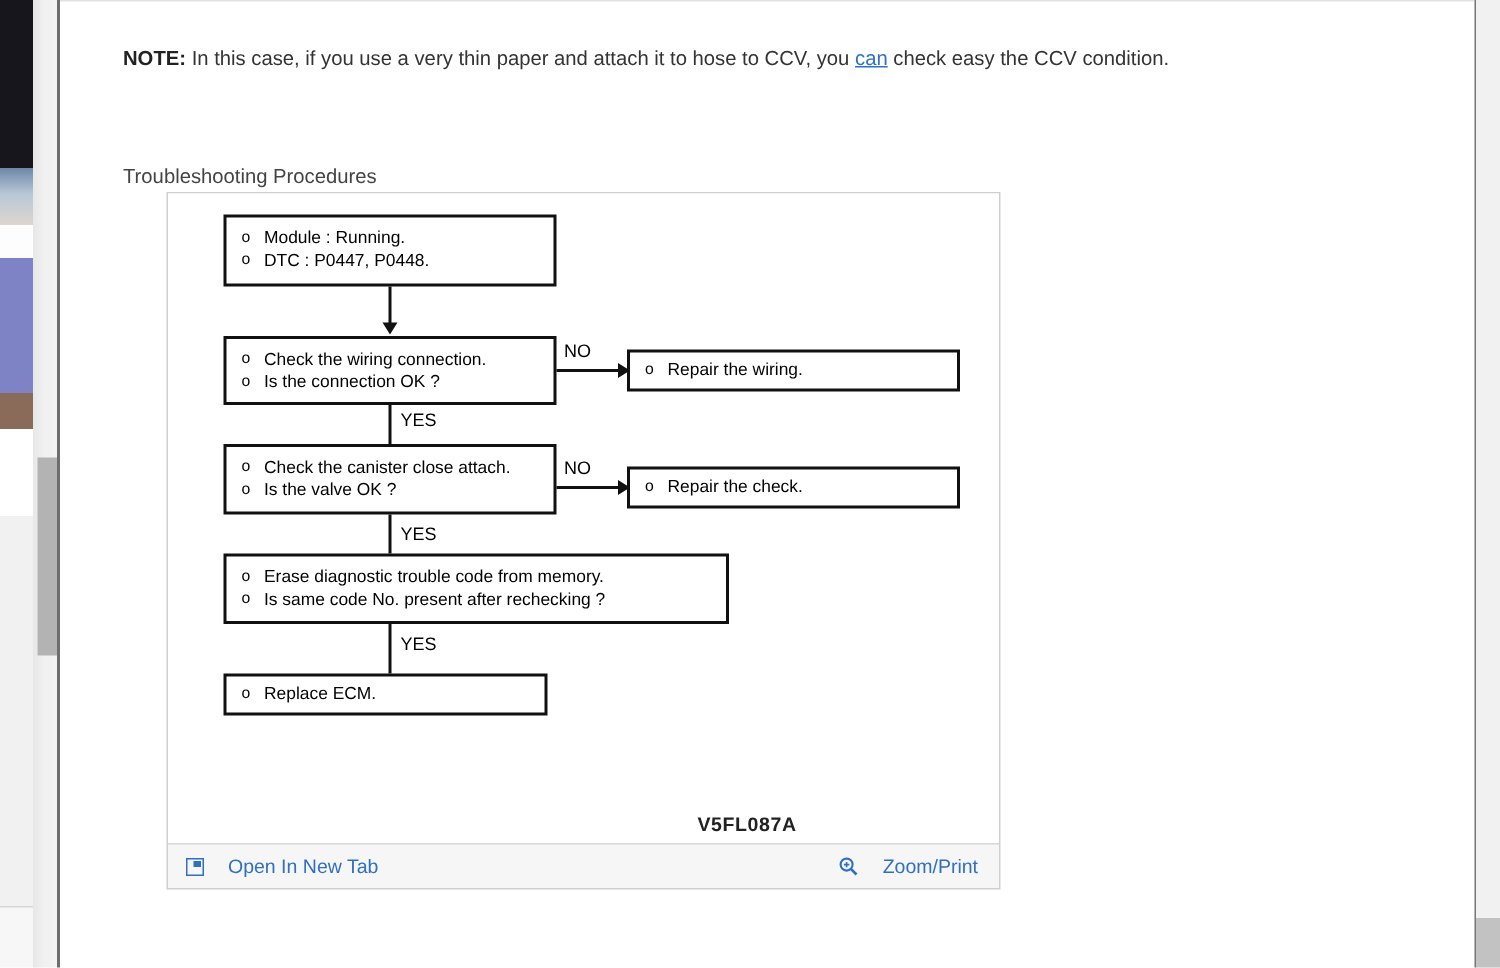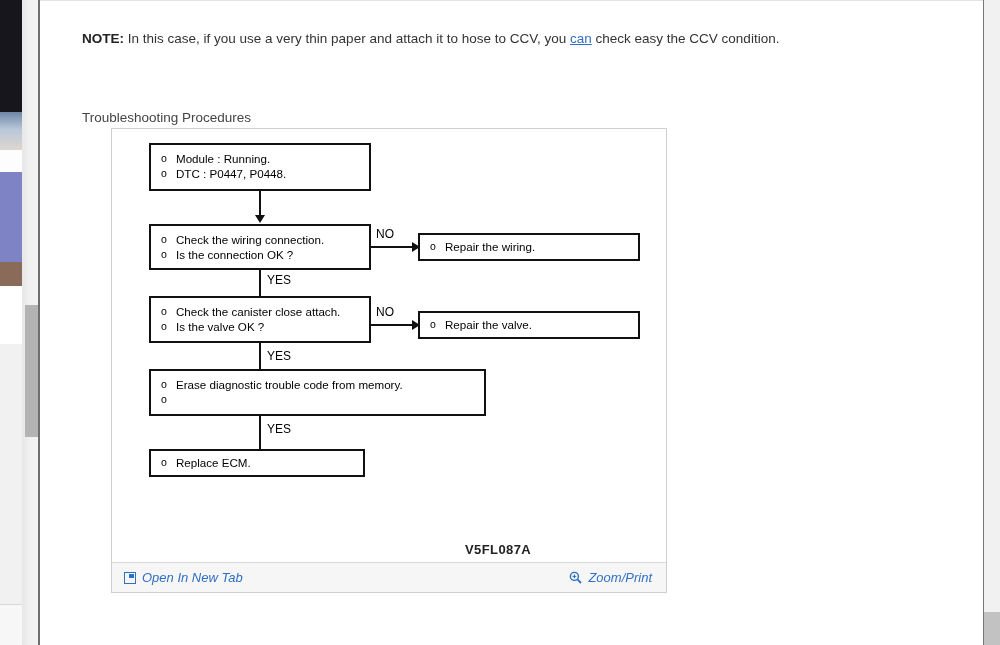--- a/index.html
+++ b/index.html
@@ -98,21 +98,21 @@
   .legend{position:absolute;font-size:12.3px;line-height:18px;color:#000;white-space:nowrap;}
   .fig-id{position:absolute;font-size:13px;letter-spacing:.4px;color:#222;font-weight:bold;}
 
   
   #figure-toolbar{
     position:absolute;left:0;bottom:0;width:100%;height:30px;
     border-top:1px solid #d7d7d7;background:#f6f6f6;box-sizing:border-box;
     display:flex;align-items:center;
   }
   .tool-link{
-    display:flex;align-items:center;gap:6px;color:#2f6fc4;font-size:13px;cursor:pointer;font-style:italic;
+    display:flex;align-items:center;gap:16px;color:#2f6fc4;font-size:13px;cursor:pointer;
   }
   #open-new-tab{margin-left:11px;}
   #zoom-print{margin-left:auto;margin-right:14px;}
   .tool-ico{display:inline-flex;width:13px;height:13px;align-items:center;justify-content:center;}
 </style>
 </head>
 <body>
 
 <div id="desktop">
 
@@ -202,37 +202,38 @@
             </div>
           </div>
         </div>
         <div class="hline" style="left:259px;top:195px;width:46px;"></div>
         <div class="arrow-right" style="left:300px;top:191px;"></div>
         <div class="edge-label" style="left:264px;top:176px;">NO</div>
         <div class="fc-box" style="left:306px;top:182px;width:222px;height:28px;">
           <div class="fc-inner" style="padding:4px 0 4px 10px;">
             <div class="row">
               <span class="bullet">o</span>
-              <span>Repair the valve.</span>
+              <span>Repair the check.</span>
             </div>
           </div>
         </div>
 
         <div class="vline" style="left:147px;top:214px;height:40px;"></div>
         <div class="arrow-down" style="left:143px;top:252px;"></div>
         <div class="edge-label" style="left:155px;top:220px;">YES</div>
 
         <div class="fc-box" style="left:37px;top:240px;width:337px;height:47px;">
           <div class="fc-inner">
             <div class="row">
               <span class="bullet">o</span>
               <span>Erase diagnostic trouble code from memory.</span>
             </div>
             <div class="row">
               <span class="bullet">o</span>
+              <span>Is same code No. present after rechecking ?</span>
             </div>
           </div>
         </div>
 
         <div class="vline" style="left:147px;top:287px;height:36px;"></div>
         <div class="arrow-down" style="left:143px;top:321px;"></div>
         <div class="edge-label" style="left:155px;top:293px;">YES</div>
 
         <div class="fc-box" style="left:37px;top:320px;width:216px;height:28px;">
           <div class="fc-inner" style="padding:4px 0 4px 10px;">

